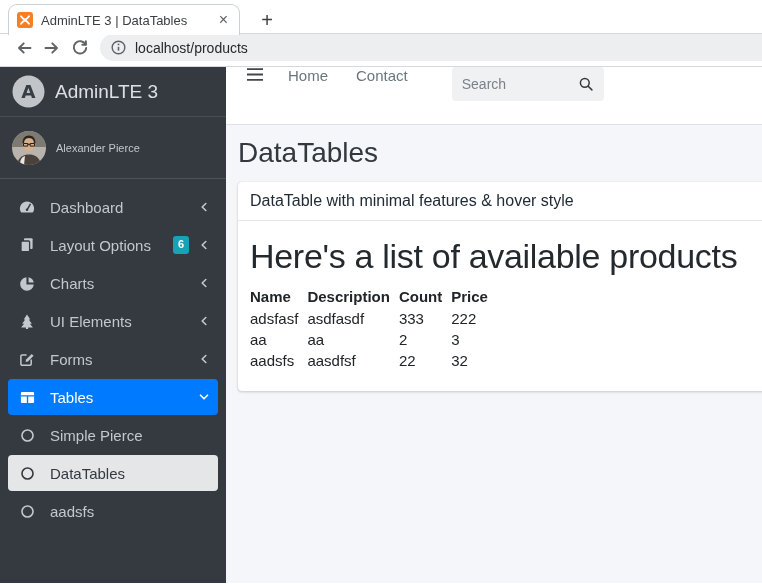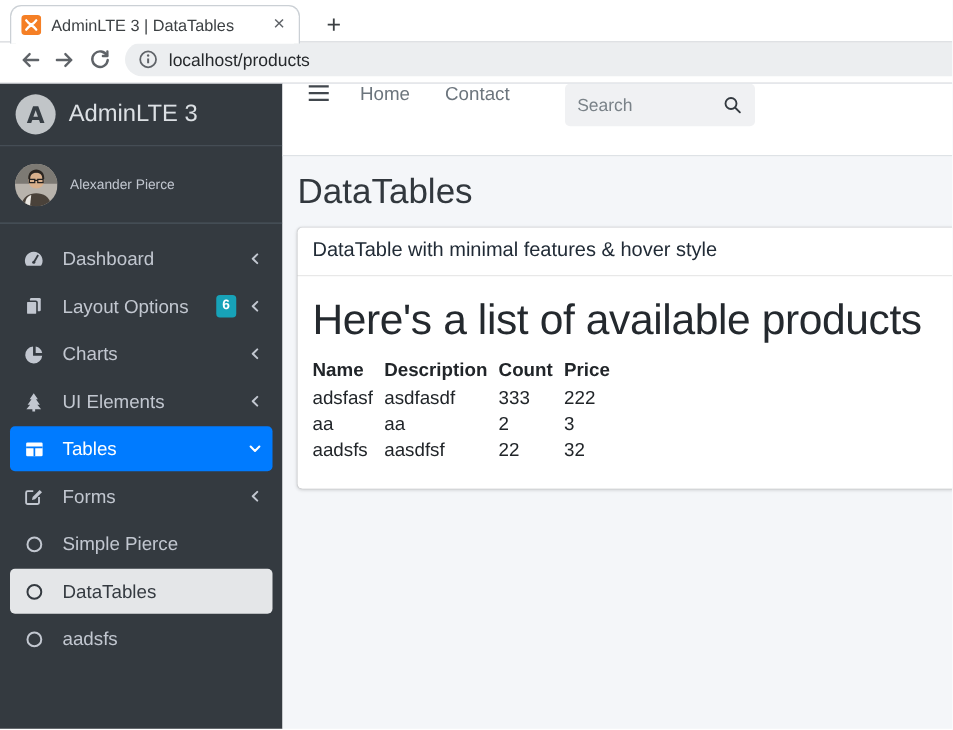--- a/index.html
+++ b/index.html
@@ -217,49 +217,49 @@
           <span class="nav-label">UI Elements</span>
           <span class="right">
               <span>
             <svg width="12" height="12" viewBox="0 0 12 12">
                   <path d="M7.8 2.5L4.2 6l3.6 3.5" fill="none" stroke="currentColor" stroke-width="1.6" stroke-linecap="round" stroke-linejoin="round"></path>
                 </svg>
           </span>
             </span>
         </a>
 
+        <a class="nav-item">
+          <span class="nav-icon">
+            <svg width="16" height="16" viewBox="0 0 16 16">
+                <path d="M12.2 8.6V13a1.2 1.2 0 0 1-1.2 1.2H3.1A1.2 1.2 0 0 1 1.9 13V5.1a1.2 1.2 0 0 1 1.2-1.2h4.5" fill="none" stroke="currentColor" stroke-width="1.5"></path>
+                <path d="M7.1 8.5l5.6-5.6 1.9 1.9L9 10.4l-2.4.5z" fill="currentColor"></path>
+              </svg>
+          </span>
+          <span class="nav-label">Forms</span>
+          <span class="right">
+              <span>
+            <svg width="12" height="12" viewBox="0 0 12 12">
+                  <path d="M7.8 2.5L4.2 6l3.6 3.5" fill="none" stroke="currentColor" stroke-width="1.6" stroke-linecap="round" stroke-linejoin="round"></path>
+                </svg>
+          </span>
+            </span>
+        </a>
+
         <a class="nav-item active">
           <span class="nav-icon">
             <svg width="17" height="17" viewBox="0 0 16 16">
                 <rect x="1.8" y="2.8" width="12.4" height="10.4" rx="1" fill="currentColor"></rect>
                 <path d="M1.8 6.5h12.4M8 6.5v6.7" stroke="#007bff" stroke-width="1.3" fill="none"></path>
               </svg>
           </span>
           <span class="nav-label">Tables</span>
           <span class="right">
               <span>
             <svg width="12" height="12" viewBox="0 0 12 12">
                   <path d="M2.5 4.2L6 7.8l3.5-3.6" fill="none" stroke="currentColor" stroke-width="1.6" stroke-linecap="round" stroke-linejoin="round"></path>
-                </svg>
-          </span>
-            </span>
-        </a>
-
-        <a class="nav-item">
-          <span class="nav-icon">
-            <svg width="16" height="16" viewBox="0 0 16 16">
-                <path d="M12.2 8.6V13a1.2 1.2 0 0 1-1.2 1.2H3.1A1.2 1.2 0 0 1 1.9 13V5.1a1.2 1.2 0 0 1 1.2-1.2h4.5" fill="none" stroke="currentColor" stroke-width="1.5"></path>
-                <path d="M7.1 8.5l5.6-5.6 1.9 1.9L9 10.4l-2.4.5z" fill="currentColor"></path>
-              </svg>
-          </span>
-          <span class="nav-label">Forms</span>
-          <span class="right">
-              <span>
-            <svg width="12" height="12" viewBox="0 0 12 12">
-                  <path d="M7.8 2.5L4.2 6l3.6 3.5" fill="none" stroke="currentColor" stroke-width="1.6" stroke-linecap="round" stroke-linejoin="round"></path>
                 </svg>
           </span>
             </span>
         </a>
 
         <a class="nav-item">
           <span class="nav-icon">
             <svg width="17" height="17" viewBox="0 0 16 16">
                 <circle cx="8" cy="8" r="5.2" fill="none" stroke="currentColor" stroke-width="1.5"></circle>
               </svg>

